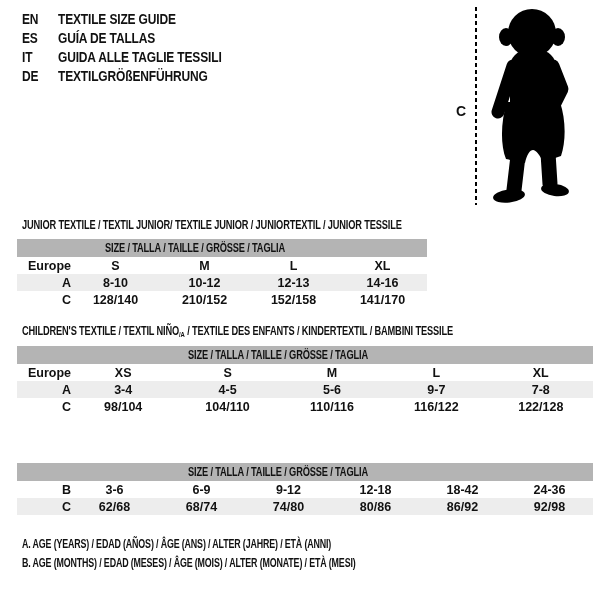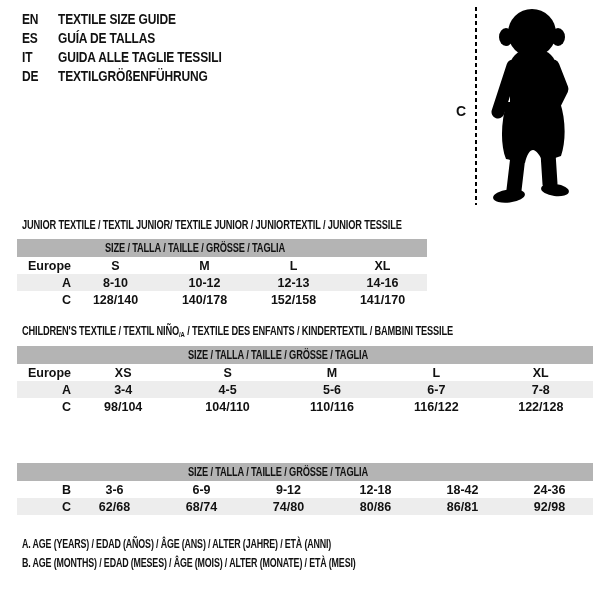--- a/index.html
+++ b/index.html
@@ -110,21 +110,21 @@
     <tr class="shaded">
       <td class="lbl">A</td>
       <td>8-10</td>
       <td>10-12</td>
       <td>12-13</td>
       <td>14-16</td>
     </tr>
     <tr>
       <td class="lbl">C</td>
       <td>128/140</td>
-      <td>140/178</td>
+      <td>210/152</td>
       <td>152/158</td>
       <td>141/170</td>
     </tr>
   </tbody>
     </table>
 
   <div class="sec-title" style="top:322px">
     <span class="cond"><span>CHILDREN'S TEXTILE / TEXTIL NIÑO</span><span class="sub-a">/A</span><span> / TEXTILE DES ENFANTS / KINDERTEXTIL / BAMBINI TESSILE</span></span>
   </div>
   <table class="size-table" id="table-children">
@@ -146,21 +146,21 @@
       <td>S</td>
       <td>M</td>
       <td>L</td>
       <td>XL</td>
     </tr>
     <tr class="shaded">
       <td class="lbl">A</td>
       <td>3-4</td>
       <td>4-5</td>
       <td>5-6</td>
-      <td>6-7</td>
+      <td>9-7</td>
       <td>7-8</td>
     </tr>
     <tr>
       <td class="lbl">C</td>
       <td>98/104</td>
       <td>104/110</td>
       <td>110/116</td>
       <td>116/122</td>
       <td>122/128</td>
     </tr>
@@ -189,21 +189,21 @@
       <td>12-18</td>
       <td>18-42</td>
       <td>24-36</td>
     </tr>
     <tr class="shaded">
       <td class="lbl">C</td>
       <td>62/68</td>
       <td>68/74</td>
       <td>74/80</td>
       <td>80/86</td>
-      <td>86/81</td>
+      <td>86/92</td>
       <td>92/98</td>
     </tr>
   </tbody>
     </table>
 
   <div class="footnotes">
     <div><span class="cond">A. AGE (YEARS) / EDAD (AÑOS) / ÂGE (ANS) / ALTER (JAHRE) / ETÀ (ANNI)</span></div>
     <div><span class="cond">B. AGE (MONTHS) / EDAD (MESES) / ÂGE (MOIS) / ALTER (MONATE) / ETÀ (MESI)</span></div>
   </div>
 

